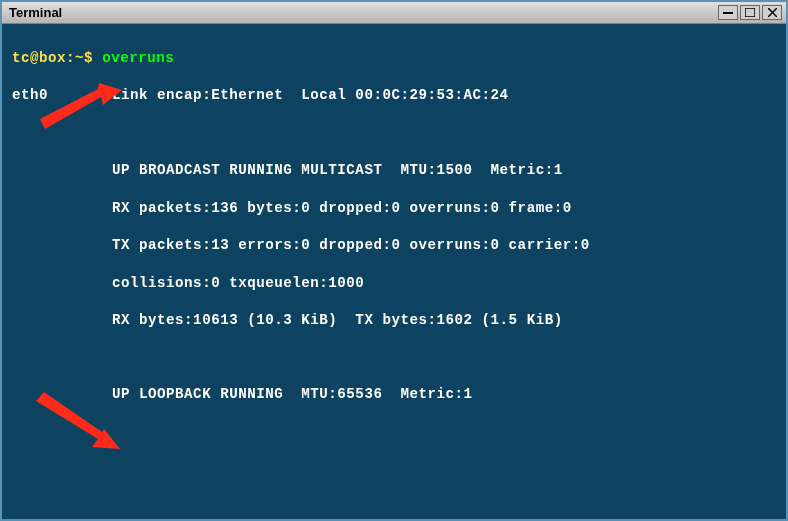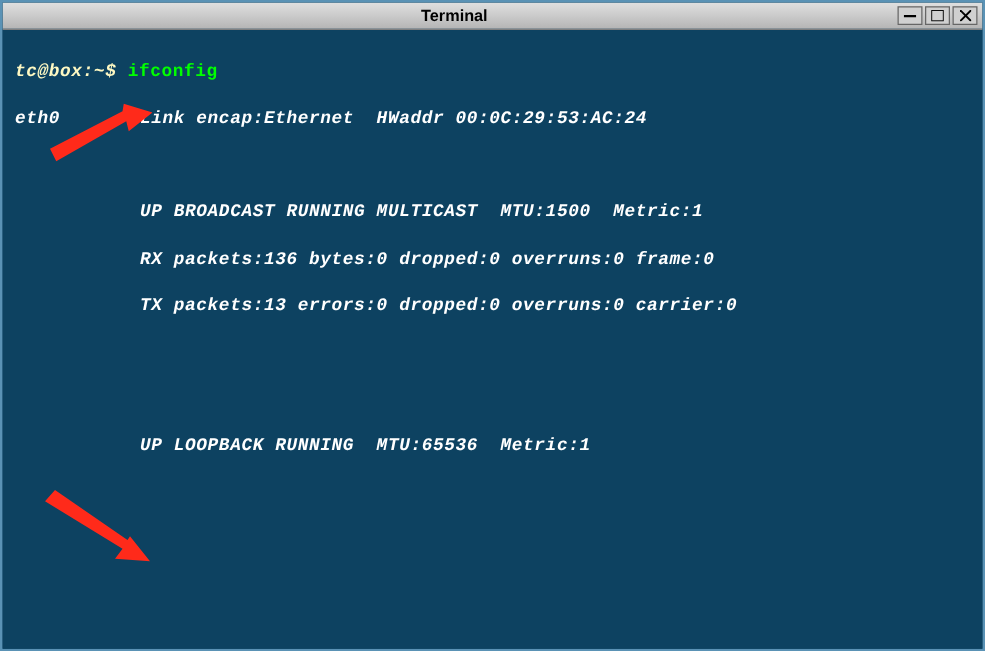--- a/index.html
+++ b/index.html
@@ -16,21 +16,21 @@
     height: 22px;
     background: linear-gradient(to bottom, #e0e0e0, #b5b5b5);
     border-bottom: 1px solid #808080;
     display: flex;
     align-items: center;
     padding: 0 4px;
     font-family: Arial, sans-serif;
     font-size: 13px;
     color: #000;
   }
-  .titlebar-title { flex: 1; padding-left: 3px; font-weight: bold; text-align: center; }
+  .titlebar-title { flex: 1; padding-left: 3px; font-weight: bold; }
   .titlebar-buttons { display: flex; gap: 2px; }
   .titlebar-btn {
     width: 20px; height: 15px;
     border: 1px solid #666;
     background: #d0d0d0;
     display: flex;
     align-items: center;
     justify-content: center;
     font-size: 10px;
     line-height: 1;
@@ -40,23 +40,23 @@
     background: #0d4261;
     color: #ffffff;
     padding: 6px 10px;
     font-size: 14.2px;
     line-height: 1.32;
     font-weight: bold;
     letter-spacing: 0.5px;
     white-space: pre;
     position: relative;
   }
-  .prompt { color: #fef9c3; font-style: italic; }
+  .prompt { color: #fde047; }
   .cmd { color: #00ff00; }
-  .row { display: flex; font-style: italic; }
+  .row { display: flex; }
   .iface { width: 100px; flex-shrink: 0; }
   .ifdata { flex: 1; }
   .arrow {
     position: absolute;
     pointer-events: none;
     z-index: 10;
   }
   .arrow svg { display: block; }
   .spacer { height: 18px; }
 </style>
@@ -79,27 +79,28 @@
     <div class="titlebar-btn">
       <svg width="9" height="9">
           <line x1="0" y1="0" x2="9" y2="9" stroke="#000" stroke-width="1.5"></line>
           <line x1="9" y1="0" x2="0" y2="9" stroke="#000" stroke-width="1.5"></line>
         </svg>
     </div>
   </div>
 </div>
 
 <div class="term-body">
-<div><span class="prompt">tc@box:~$ </span><span class="cmd">ifconfig</span></div>
-<div class="row"><span class="iface">eth0</span><span class="ifdata">Link encap:Ethernet  HWaddr 00:0C:29:53:AC:24</span></div>
+<div><span class="prompt">tc@box:~$ </span><span class="cmd">overruns</span></div>
+<div class="row"><span class="iface">eth0</span><span class="ifdata">Link encap:Ethernet  Local 00:0C:29:53:AC:24</span></div>
 <div class="row"><span class="iface"> </span></div>
 <div class="row"><span class="iface"> </span><span class="ifdata">UP BROADCAST RUNNING MULTICAST  MTU:1500  Metric:1</span></div>
 <div class="row"><span class="iface"> </span><span class="ifdata">RX packets:136 bytes:0 dropped:0 overruns:0 frame:0</span></div>
 <div class="row"><span class="iface"> </span><span class="ifdata">TX packets:13 errors:0 dropped:0 overruns:0 carrier:0</span></div>
-<div class="row"><span class="iface"> </span></div>
+<div class="row"><span class="iface"> </span><span class="ifdata">collisions:0 txqueuelen:1000</span></div>
+<div class="row"><span class="iface"> </span><span class="ifdata">RX bytes:10613 (10.3 KiB)  TX bytes:1602 (1.5 KiB)</span></div>
 <div class="spacer"></div>
 <div class="row"><span class="iface"> </span><span class="ifdata">UP LOOPBACK RUNNING  MTU:65536  Metric:1</span></div>
 
 
 
 
 
 
 
 

